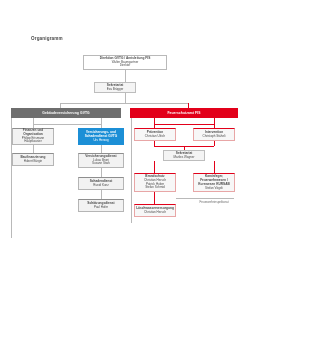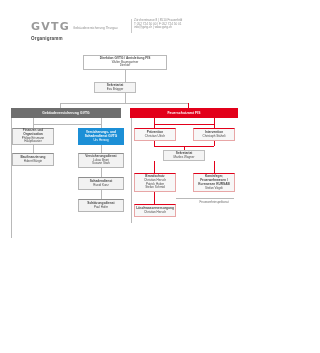--- a/index.html
+++ b/index.html
@@ -66,32 +66,20 @@
   .line-dash-h{height:0;border-top:.5px dashed #b9b9b9;}
 
   
   .footer{position:absolute;left:0;top:326px;width:250px;height:14px;}
 </style>
 </head>
 <body>
 
 <div class="page">
 
-  <div class="letterhead">
-    <div class="logo">
-      <span class="logo-word">GVTG</span>
-    </div>
-    <div class="logo-tag">Gebäudeversicherung Thurgau</div>
-    <div class="addr-rule"></div>
-    <div class="address">
-      <div>Zürcherstrasse 8 | 8510 Frauenfeld</div>
-      <div>T 052 724 50 00 | F 052 724 50 01</div>
-      <div>info@gvtg.ch | www.gvtg.ch</div>
-    </div>
-  </div>
 
   <div class="doc-title">Organigramm</div>
 
   <div class="chart">
 
     <div class="box b-plain" style="left:83px;top:3px;width:84px;height:15px;">
       <div class="t1">Direktion GVTG / Amtsleitung FIS</div>
       <div class="t2">Walter Baumgartner</div>
       <div class="t2">Direktor</div>
     </div>

